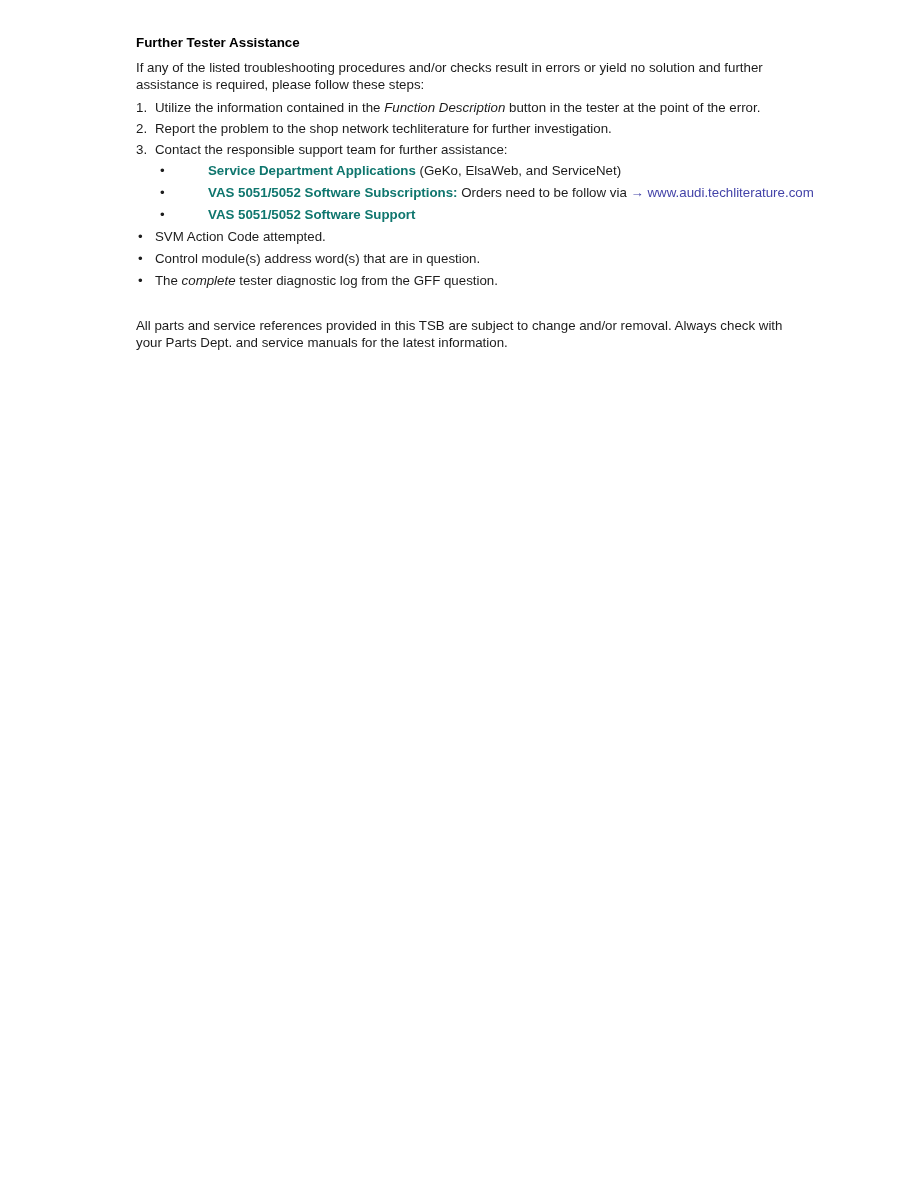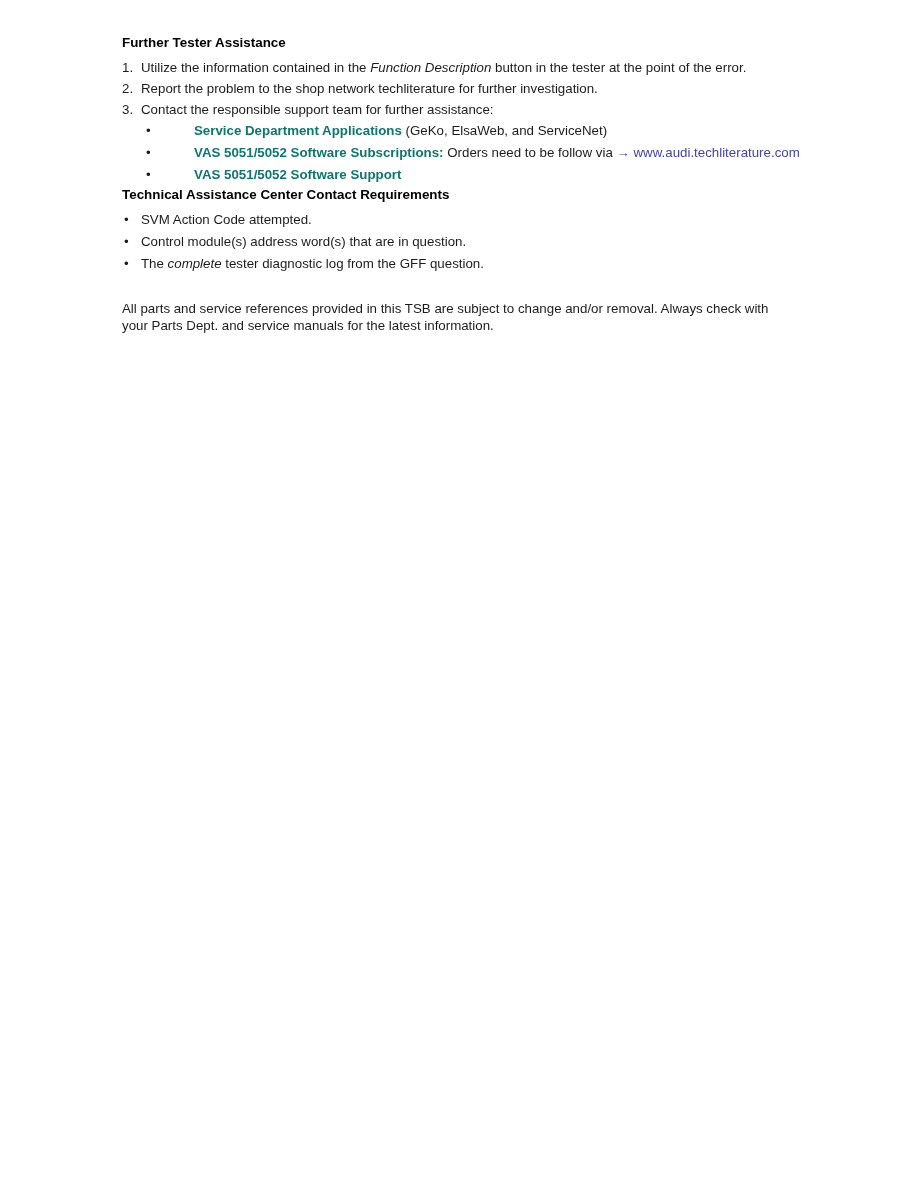--- a/index.html
+++ b/index.html
@@ -15,21 +15,21 @@
     color: #1c1c1c;
     -webkit-font-smoothing: antialiased;
   }
   .page {
     position: absolute;
     inset: 0;
     background: #ffffff;
   }
   .content {
     position: absolute;
-    left: 122px;
+    left: 136px;
     top: 36px;
     width: 682px;
     font-size: 13.3px;
     line-height: 17px;
   }
   h3.doc-heading {
     font-size: 13.4px;
     line-height: 14px;
     font-weight: bold;
     color: #000000;
@@ -94,20 +94,21 @@
   }
 </style>
 </head>
 <body>
 
 <div class="page">
   <div class="content">
 
     <h3 class="doc-heading">Further Tester Assistance</h3>
 
+    <p class="para">If any of the listed troubleshooting procedures and/or checks result in errors or yield no solution and further assistance is required, please follow these steps:</p>
 
     <div class="steps">
       <div class="step-row">
         <span class="step-num">1.</span>
         <span class="step-text"><span>Utilize the information contained in the </span><em>Function Description</em><span> button in the tester at the point of the error.</span></span>
       </div>
       <div class="step-row">
         <span class="step-num">2.</span>
         <span class="step-text"><span>Report the problem to the shop network techliterature for further investigation.</span><em></em><span></span></span>
       </div>
@@ -125,21 +126,20 @@
       <div class="bullet-row">
         <span class="bullet-glyph">•</span>
         <span class="bullet-text"><b>VAS 5051/5052 Software Subscriptions:</b><span> Orders need to be follow via </span><a class="link">→ www.audi.techliterature.com</a></span>
       </div>
       <div class="bullet-row">
         <span class="bullet-glyph">•</span>
         <span class="bullet-text"><b>VAS 5051/5052 Software Support</b><span></span></span>
       </div>
     </div>
 
-    <h3 class="doc-heading second">Technical Assistance Center Contact Requirements</h3>
 
 
     <div class="bullets flat">
       <div class="bullet-row">
         <span class="bullet-glyph">•</span>
         <span class="bullet-text"><span>SVM Action Code attempted.</span><em></em><span></span></span>
       </div>
       <div class="bullet-row">
         <span class="bullet-glyph">•</span>
         <span class="bullet-text"><span>Control module(s) address word(s) that are in question.</span><em></em><span></span></span>

